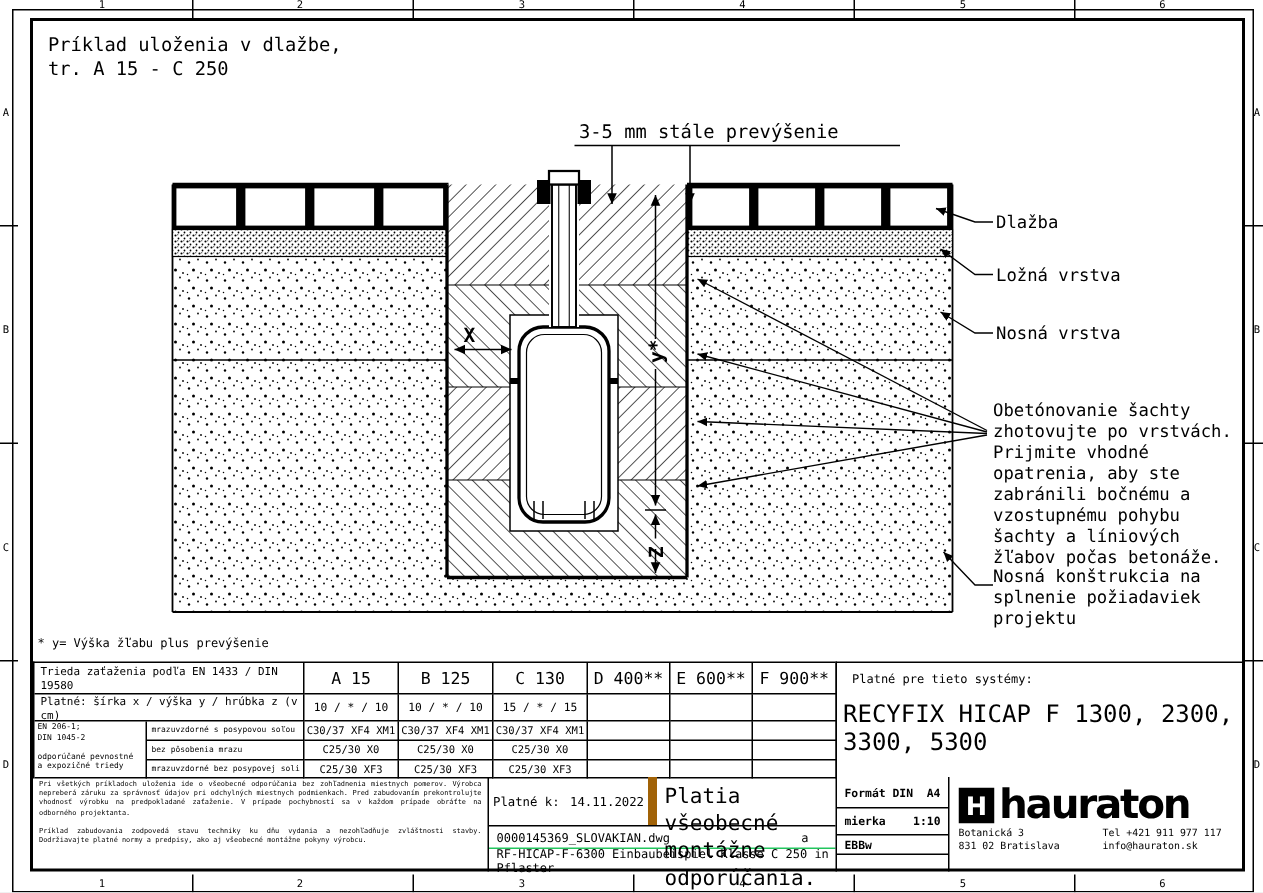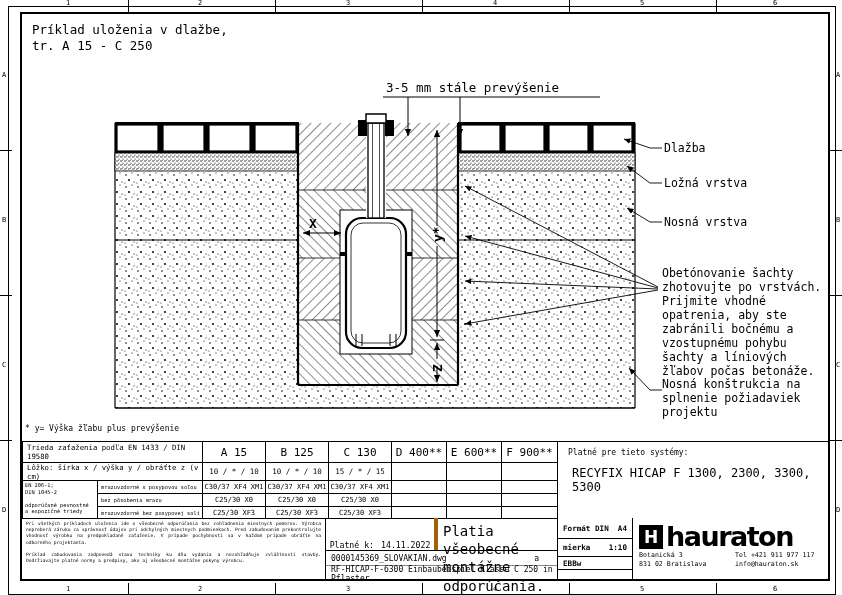--- a/index.html
+++ b/index.html
@@ -26,29 +26,29 @@
   .c-bed{font-size:7.5px;justify-content:center;}
   .c-val{font-size:7px;justify-content:center;white-space:nowrap;}
   .c-norm{font-size:5.3px;line-height:1.25;padding:1px 2px;align-items:flex-start!important;white-space:pre-line;}
   .c-sub{font-size:5.3px;padding-left:3px;}
   .span2{grid-column:1 / span 2;}
   .rowspan3{grid-row:3 / span 3;}
   
   .systems{left:557px;top:441px;width:271px;height:77px;border-left:1px solid #000;
            border-top:1px solid #000;box-sizing:border-box;padding-left:12px;}
   .systems .s1{position:absolute;left:10px;top:6px;font-size:8px;}
-  .systems .s2{position:absolute;left:14px;top:24px;font-size:12px;}
+  .systems .s2{position:absolute;left:4px;top:24px;font-size:16px;}
   
   .disc{left:22px;top:518px;width:303px;height:63px;font-size:4.6px;line-height:1.35;
         padding:3px 4px;box-sizing:border-box;text-align:justify;}
   .disc p{margin:0 0 6px 0;}
   .mid{left:325px;top:518px;width:232px;height:63px;border-left:1px solid #000;box-sizing:border-box;}
   .mid .r1{height:33px;border-bottom:1px solid #000;display:flex;box-sizing:border-box;}
-  .mid .r1 .ca{width:112px;border-right:4px solid #a16207;box-sizing:border-box;
-               display:flex;align-items:flex-end;justify-content:center;gap:7px;font-size:8.2px;}
+  .mid .r1 .ca{width:112px;border-right:6px solid #a16207;box-sizing:border-box;
+               display:flex;align-items:center;justify-content:center;gap:7px;font-size:8.2px;}
   .mid .r1 .cb{flex:1;font-size:14px;line-height:1.3;padding:4px 5px;box-sizing:border-box;}
   .mid .r2{height:15px;border-bottom:1px solid #22c55e;display:flex;align-items:center;
            justify-content:space-between;font-size:8px;padding:0 18px 0 5px;box-sizing:border-box;}
   .mid .r3{height:15px;display:flex;align-items:center;font-size:8px;padding-left:5px;box-sizing:border-box;}
   .fcol{left:557px;top:518px;width:75px;height:63px;border-left:1px solid #000;box-sizing:border-box;font-weight:bold;}
   .fcol .fr{display:flex;align-items:center;justify-content:space-between;
             border-bottom:1px solid #000;box-sizing:border-box;font-size:7.6px;padding:0 5px;}
   .logo{left:632px;top:518px;width:196px;height:63px;border-left:1px solid #000;box-sizing:border-box;}
   .logo-row{position:absolute;left:6px;top:5px;display:flex;align-items:center;}
   .logo-name{font-family:"DejaVu Sans",sans-serif;font-weight:bold;font-size:27px;
@@ -246,21 +246,21 @@
 
   <div class="abs tbl">
     <div class="c-label span2">Trieda zaťaženia podľa EN 1433 / DIN 19580</div>
     <div class="c-class">A 15</div>
     <div class="c-class">B 125</div>
     <div class="c-class">C 130</div>
     <div class="c-class">D 400**</div>
     <div class="c-class">E 600**</div>
     <div class="c-class">F 900**</div>
 
-    <div class="c-label span2">Lôžko: šírka x / výška y / obráťte z (v cm)</div>
+    <div class="c-label span2">Platné: šírka x / výška y / hrúbka z (v cm)</div>
     <div class="c-bed">10 / * / 10</div>
     <div class="c-bed">10 / * / 10</div>
     <div class="c-bed">15 / * / 15</div>
     <div class="c-bed"></div>
     <div class="c-bed"></div>
     <div class="c-bed"></div>
 
     <div class="c-norm rowspan3">EN 206-1;
 DIN 1045-2
 

